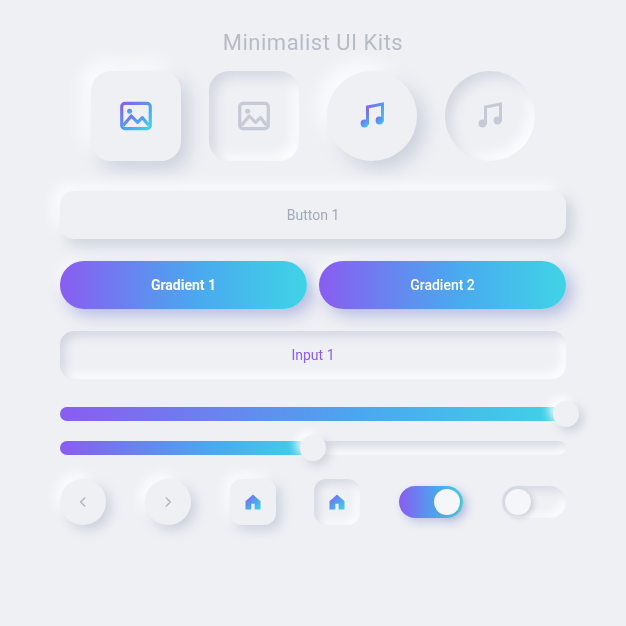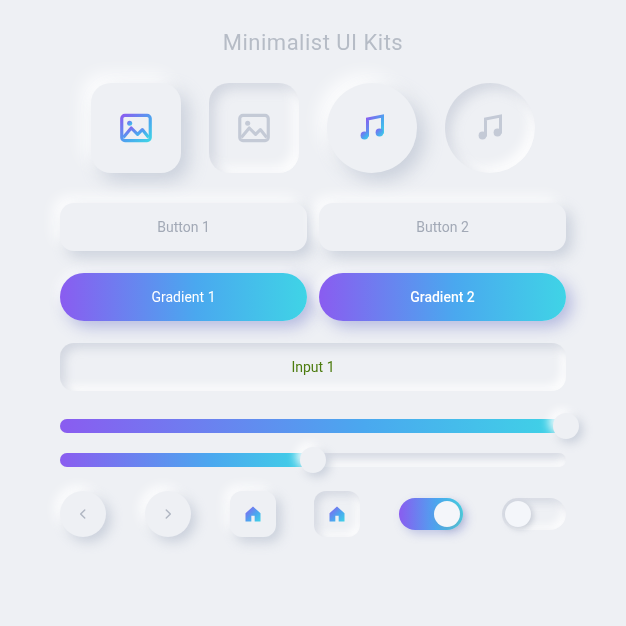--- a/index.html
+++ b/index.html
@@ -11,21 +11,21 @@
     display: flex;
     flex-direction: column;
     align-items: center;
     padding: 30px 60px 30px 60px;
   }
   .title {
     color: #b6bcc6;
     font-size: 22px;
     font-weight: 400;
     letter-spacing: 0.5px;
-    margin-bottom: 28px;
+    margin-bottom: 16px;
   }
 
   
   .icon-row {
     display: flex;
     gap: 28px;
     margin-bottom: 30px;
     align-items: center;
     justify-content: center;
   }
@@ -80,34 +80,34 @@
     color: #a2a9b6;
     box-shadow: 6px 6px 14px rgba(160,170,190,0.45),
                 -6px -6px 14px rgba(255,255,255,0.95);
   }
   .btn.gradient-square {
     background: linear-gradient(90deg, #8a5cf0 0%, #4aa8ef 55%, #3fd4e6 100%);
     color: #ffffff;
     border-radius: 24px;
     box-shadow: 6px 6px 16px rgba(110,120,200,0.45),
                 -4px -4px 10px rgba(255,255,255,0.7);
-    font-weight: 400;
+    font-weight: 700;
   }
   .btn.gradient-pill {
     background: linear-gradient(90deg, #8a5cf0 0%, #4aa8ef 55%, #3fd4e6 100%);
     color: #ffffff;
     border-radius: 24px;
     box-shadow: 6px 6px 16px rgba(110,120,200,0.45),
                 -4px -4px 10px rgba(255,255,255,0.7);
     font-weight: 500;
     text-align: center;
   }
   .btn.inset {
     background: #eef0f4;
-    color: #4d7c0f;
+    color: #8b5cf6;
     box-shadow: inset 5px 5px 10px rgba(160,170,190,0.35),
                 inset -5px -5px 10px rgba(255,255,255,0.9);
   }
 
   
   .slider-block { width: 100%; margin-top: 6px; margin-bottom: 14px; }
   .slider {
     position: relative;
     width: 100%;
     height: 14px;
@@ -244,21 +244,20 @@
         <path d="M9 17 V6 L19 4 V15" fill="none" stroke="#c4cad6" stroke-width="2" stroke-linecap="round"></path>
         <circle cx="7" cy="17" r="2.6" fill="#c4cad6"></circle>
         <circle cx="17" cy="15" r="2.6" fill="#c4cad6"></circle>
       </svg>
     </span>
   </div>
 </div>
 
 <div class="row">
   <div class="btn neutral">Button 1</div>
-  <div class="btn neutral">Button 2</div>
 </div>
 
 <div class="row">
   <div class="btn gradient-square">Gradient 1</div>
   <div class="btn gradient-pill">Gradient 2</div>
 </div>
 
 <div class="row">
   <div class="btn inset">Input 1</div>
 </div>

